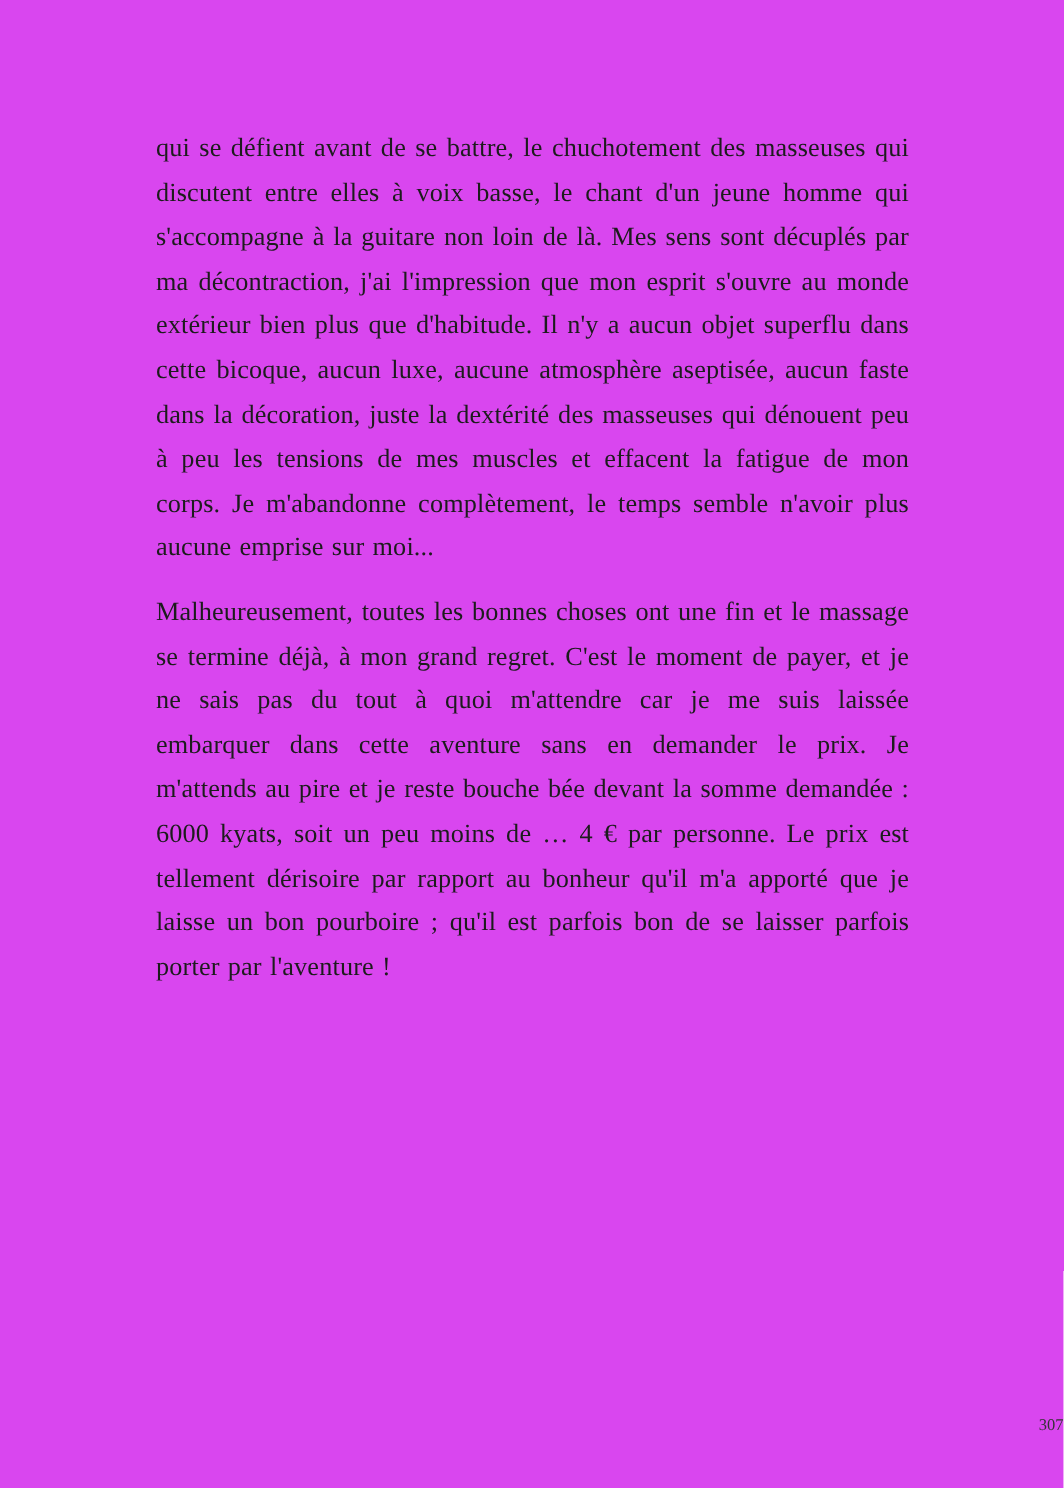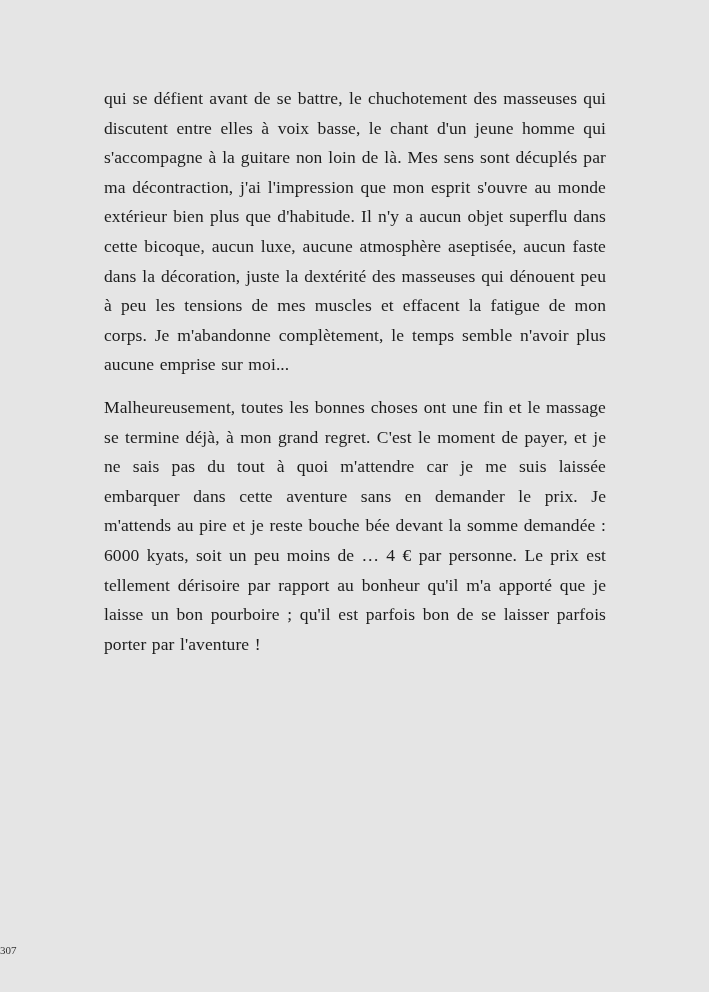--- a/index.html
+++ b/index.html
@@ -8,21 +8,21 @@
     height: 992px;
     background: #ffffff;
     font-family: "Liberation Serif", "DejaVu Serif", serif;
     color: #1a1a1a;
     overflow: hidden;
   }
   .page {
     position: relative;
     width: 709px;
     height: 992px;
-    background: #e5e5e5;
+    background: #d946ef;
   }
   .text-block {
     position: absolute;
     top: 84px;
     left: 104px;
     width: 502px;
   }
   .text-block p {
     font-size: 17.5px;
     line-height: 29.6px;
@@ -31,21 +31,21 @@
     margin-bottom: 13px;
     letter-spacing: 0.1px;
     word-spacing: 1px;
     color: #1c1c1c;
   }
   .page-number {
     position: absolute;
     bottom: 36px;
     left: 0;
     width: 709px;
-    text-align: left;
+    text-align: right;
     font-size: 11px;
     color: #333333;
   }
 </style>
 </head>
 <body>
 
 <div class="page">
   <div class="text-block">
     <p>qui se défient avant de se battre, le chuchotement des masseuses qui discutent entre elles à voix basse, le chant d'un jeune homme qui s'accompagne à la guitare non loin de là. Mes sens sont décuplés par ma décontraction, j'ai l'impression que mon esprit s'ouvre au monde extérieur bien plus que d'habitude. Il n'y a aucun objet superflu dans cette bicoque, aucun luxe, aucune atmosphère aseptisée, aucun faste dans la décoration, juste la dextérité des masseuses qui dénouent peu à peu les tensions de mes muscles et effacent la fatigue de mon corps. Je m'abandonne complètement, le temps semble n'avoir plus aucune emprise sur moi...</p>

